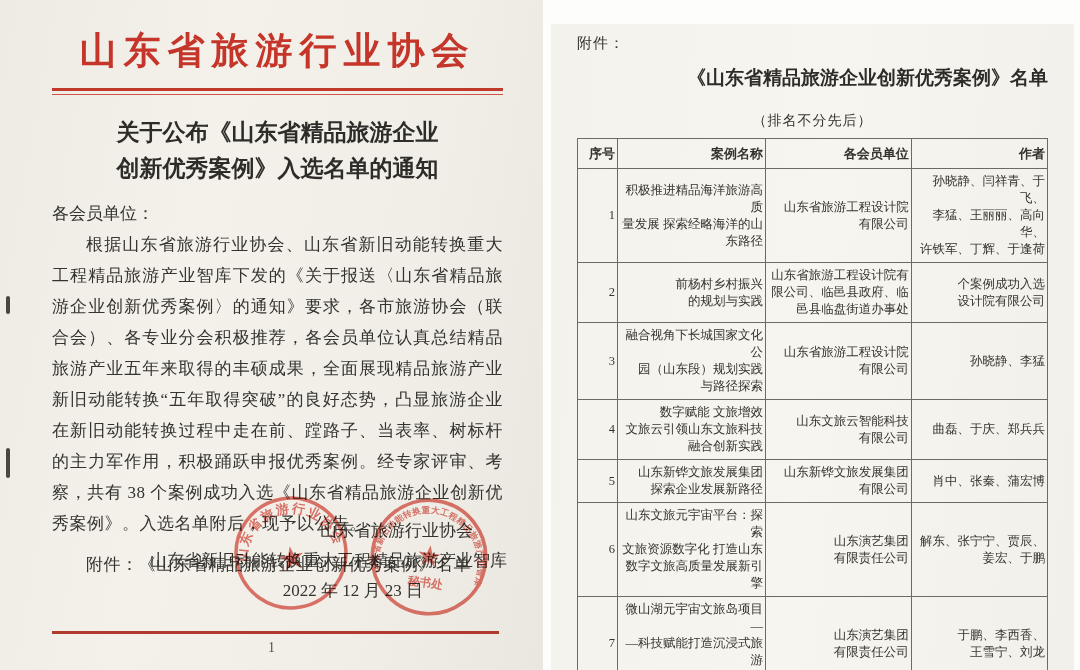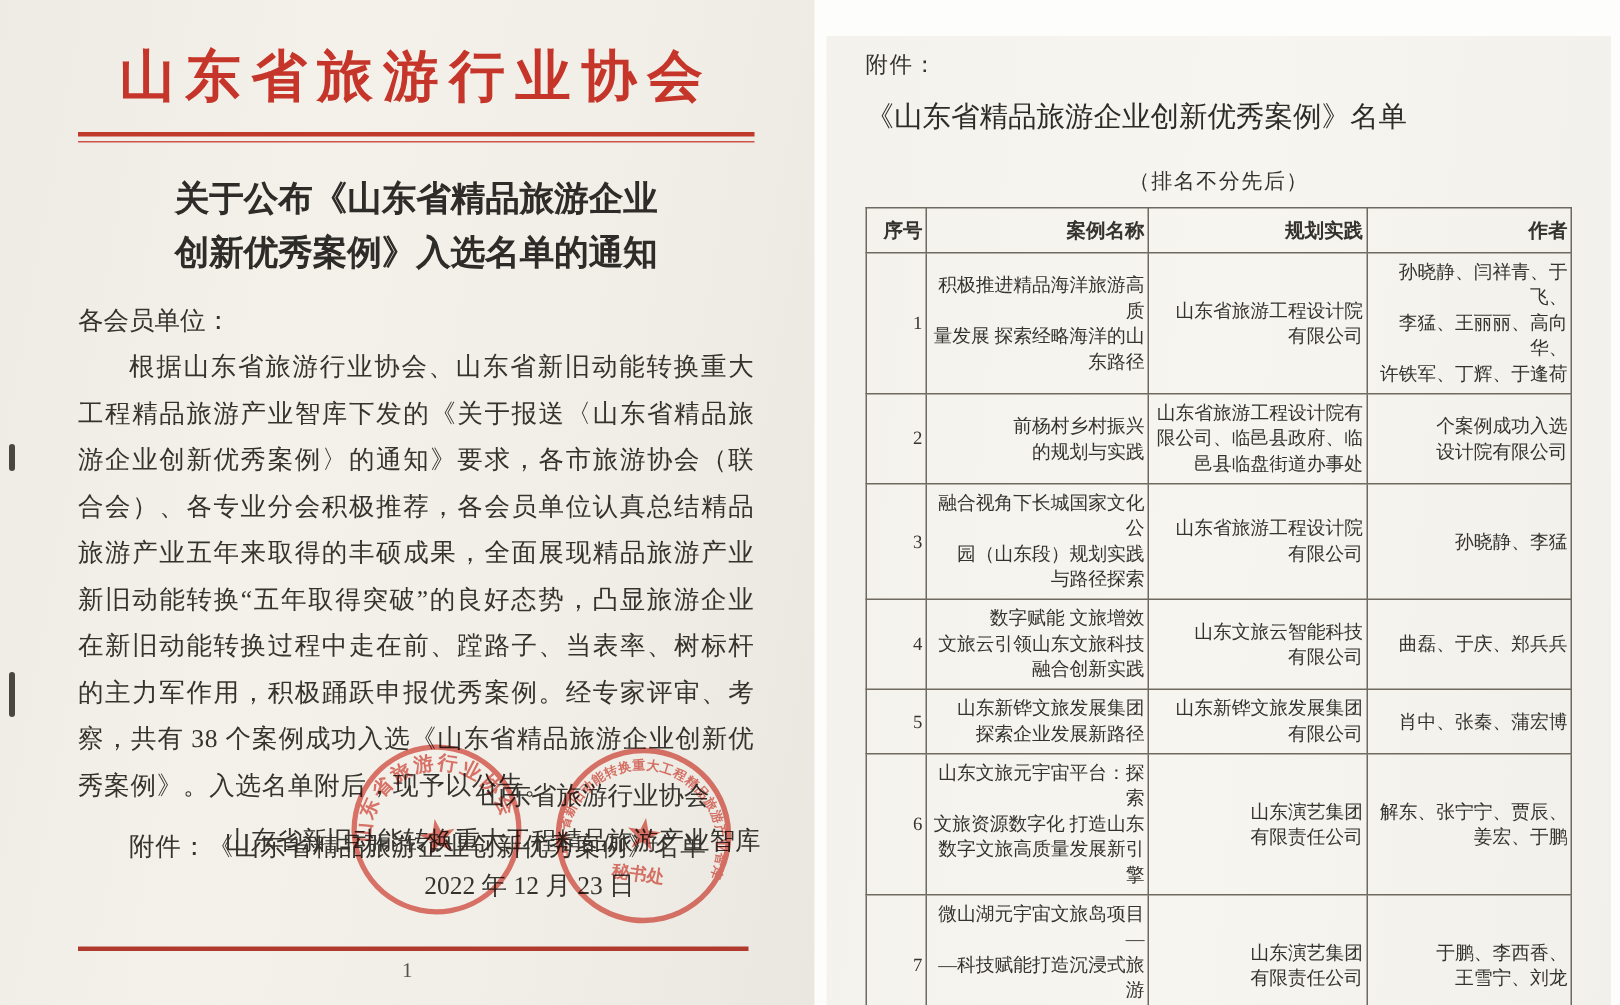--- a/index.html
+++ b/index.html
@@ -34,21 +34,21 @@
   .seal2{left:366px;top:494px;width:126px;height:126px;transform:rotate(8deg);}
   .seal .ring{fill:none;stroke:#dc5247;stroke-width:4;}
   .seal .ringtext{fill:#dc5247;font-weight:bold;}
   .seal .star{fill:#dc5247;}
   .seal .centerlabel{fill:#dc5247;font-weight:bold;}
   
   .page-right{position:absolute;left:551px;top:24px;width:523px;height:657px;
     background:linear-gradient(95deg,#f4f2ec 0%,#f7f5f0 50%,#f2f0ea 100%);
     box-sizing:border-box;padding:10px 26px 0 26px;}
   .att-label{margin:0;font-size:15px;letter-spacing:1px;}
-  .appendix-title{margin:12px 0 0 0;text-align:left;font-size:19px;font-weight:normal;color:#2e2c28;}
+  .appendix-title{margin:12px 0 0 0;text-align:right;font-size:19px;font-weight:bold;color:#2e2c28;}
   .appendix-sub{margin:21px 0 8px 0;text-align:center;font-size:14px;letter-spacing:1px;}
   table.cases{width:100%;border-collapse:collapse;table-layout:fixed;}
   table.cases th,table.cases td{border:1.2px solid #6e6a61;text-align:right;vertical-align:middle;
     font-size:12.5px;line-height:17px;padding:4px 2px;white-space:pre-line;color:#35332e;}
   table.cases th{font-weight:bold;font-size:13px;padding:6px 2px;}
   col.c-no{width:8.5%;} col.c-case{width:31.5%;} col.c-comp{width:31%;} col.c-auth{width:29%;}
 </style>
 </head>
 <body>
 
@@ -105,21 +105,21 @@
       <colgroup>
           <col class="c-no">
           <col class="c-case">
           <col class="c-comp">
           <col class="c-auth">
         </colgroup>
       <thead>
         <tr>
           <th>序号</th>
           <th>案例名称</th>
-          <th>规划实践</th>
+          <th>各会员单位</th>
           <th>作者</th>
         </tr>
       </thead>
       <tbody id="cases-tbody">
           <tr>
             <td>1</td>
             <td>积极推进精品海洋旅游高质
 量发展 探索经略海洋的山
 东路径</td>
             <td>山东省旅游工程设计院

